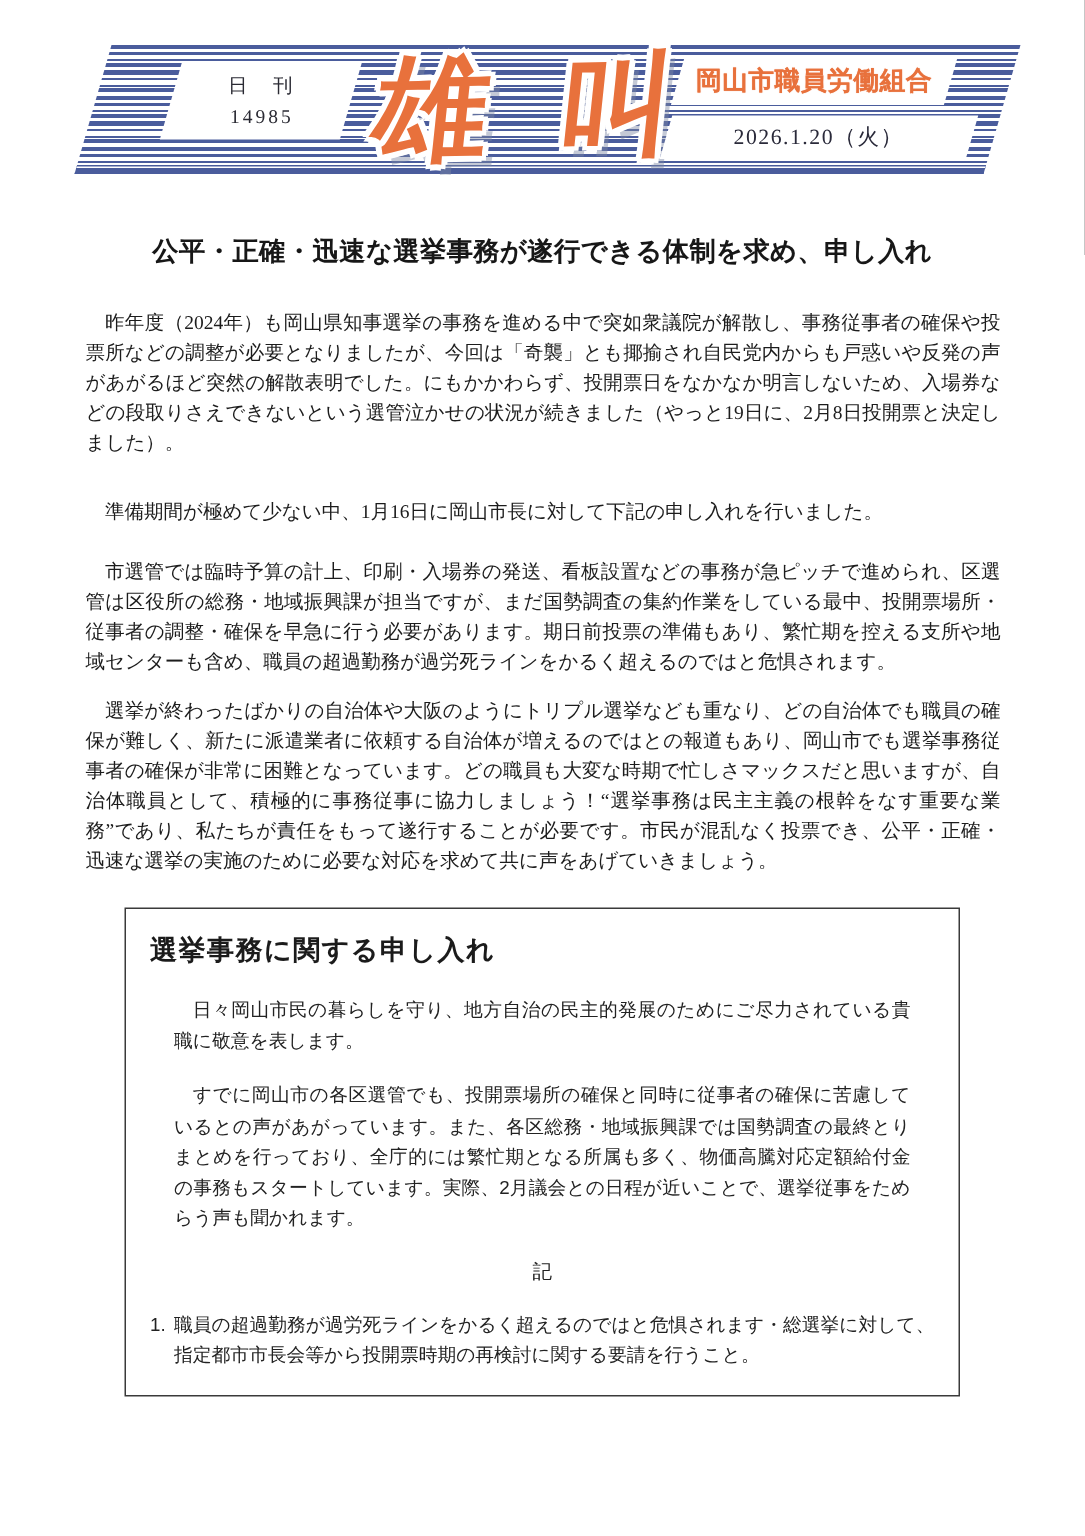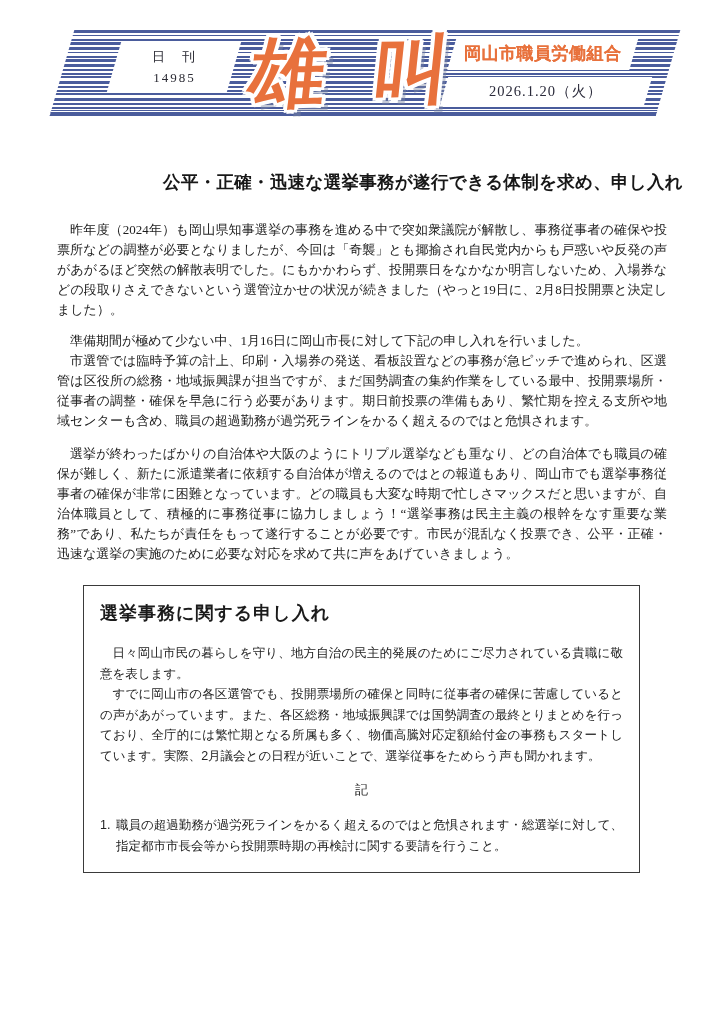--- a/index.html
+++ b/index.html
@@ -46,47 +46,47 @@
     font-weight:900;font-size:76px;line-height:86px;
     color:#e8713c;letter-spacing:48px;white-space:nowrap;
     transform:skewX(-7deg) rotate(-1deg);
     text-shadow:
       -3px -3px 0 #fff,3px -3px 0 #fff,-3px 3px 0 #fff,3px 3px 0 #fff,
       -4px 0 0 #fff,4px 0 0 #fff,0 -4px 0 #fff,0 4px 0 #fff,
       7px 7px 0 rgba(125,135,165,.45);
   }
   
   .headline{
-    margin:54px 40px 0;
+    margin:39px 40px 0;
     font-family:"Liberation Sans","DejaVu Sans",sans-serif;
-    font-size:17.5px;font-weight:bold;text-align:right;
+    font-size:17.5px;font-weight:bold;text-align:center;
     color:#171717;letter-spacing:.3px;
   }
   
   .article{margin:26px 56px 0 57px;text-align:justify;}
   .article p{
     margin:0;font-size:13px;line-height:20px;
     text-indent:1em;color:#1c1c1c;
   }
-  .article p.gap-after{margin-bottom:11px;}
-  .article p.gap-after-lg{margin-bottom:13px;}
+  .article p.gap-after{margin-bottom:26px;}
+  .article p.gap-after-lg{margin-bottom:13px;margin-top:20px;}
   
   .notice{
     margin:21px auto 0;width:523px;
     border:1.3px solid #3a3a3a;
     padding:13px 16px 16px;
     font-family:"Liberation Sans","DejaVu Sans",sans-serif;
     text-align:justify;
   }
   .notice h2{
     margin:2px 0 18px;text-align:left;
     font-family:"Liberation Serif","DejaVu Serif",serif;
     font-size:18px;font-weight:600;letter-spacing:1px;color:#1b1b1b;
   }
-  .notice p{margin:0;font-size:12.5px;line-height:20.5px;text-indent:1em;color:#222;}
+  .notice p{margin:16px;font-size:12.5px;line-height:20.5px;text-indent:1em;color:#222;}
   .record{margin:15px 0 16px;text-align:center;font-size:13px;color:#222;}
   .demand{display:flex;font-size:12.5px;line-height:20.5px;color:#222;}
   .demand .num{flex:0 0 16px;}
   .demand .txt{flex:1;}
 </style>
 </head>
 <body>
 
 <div class="page">
 

